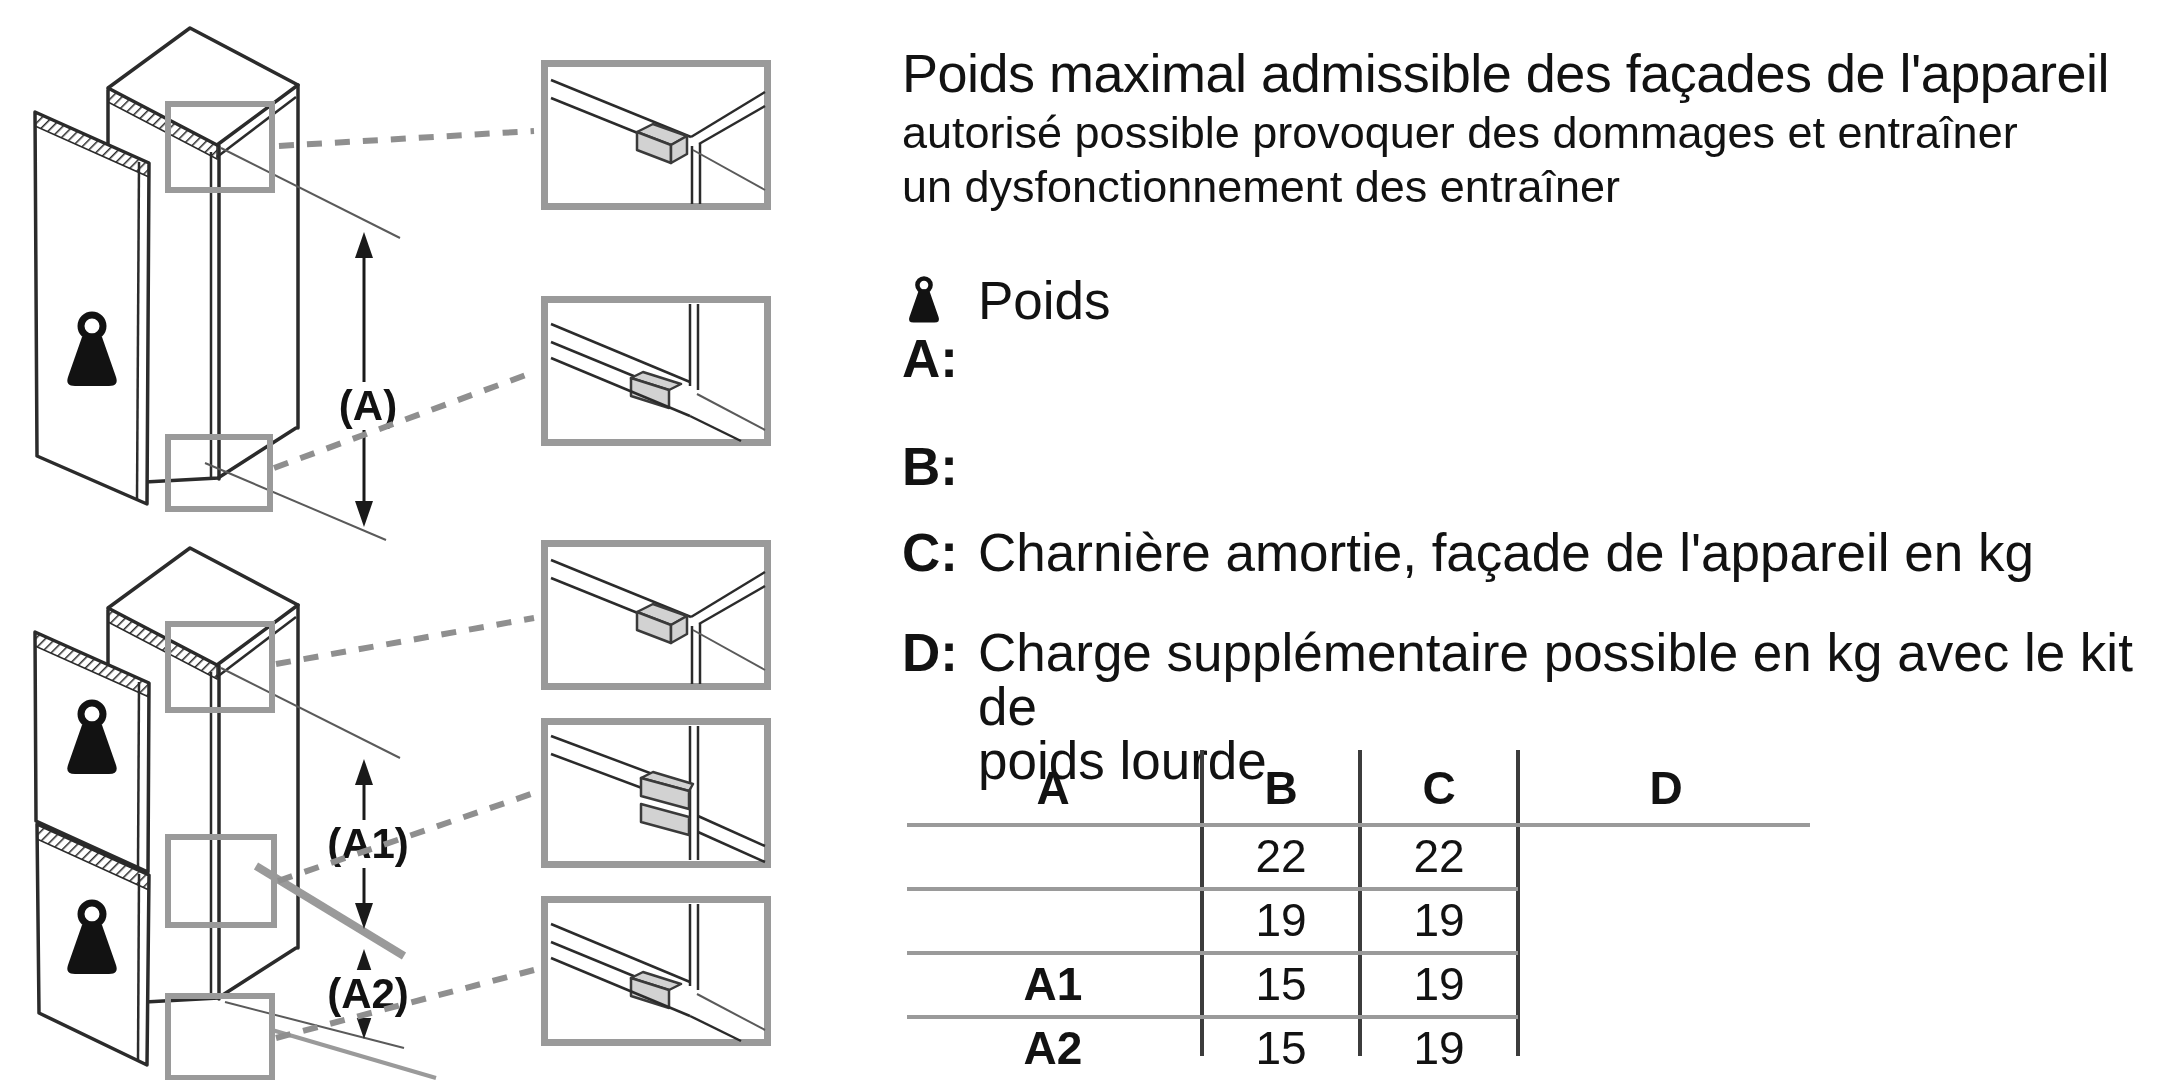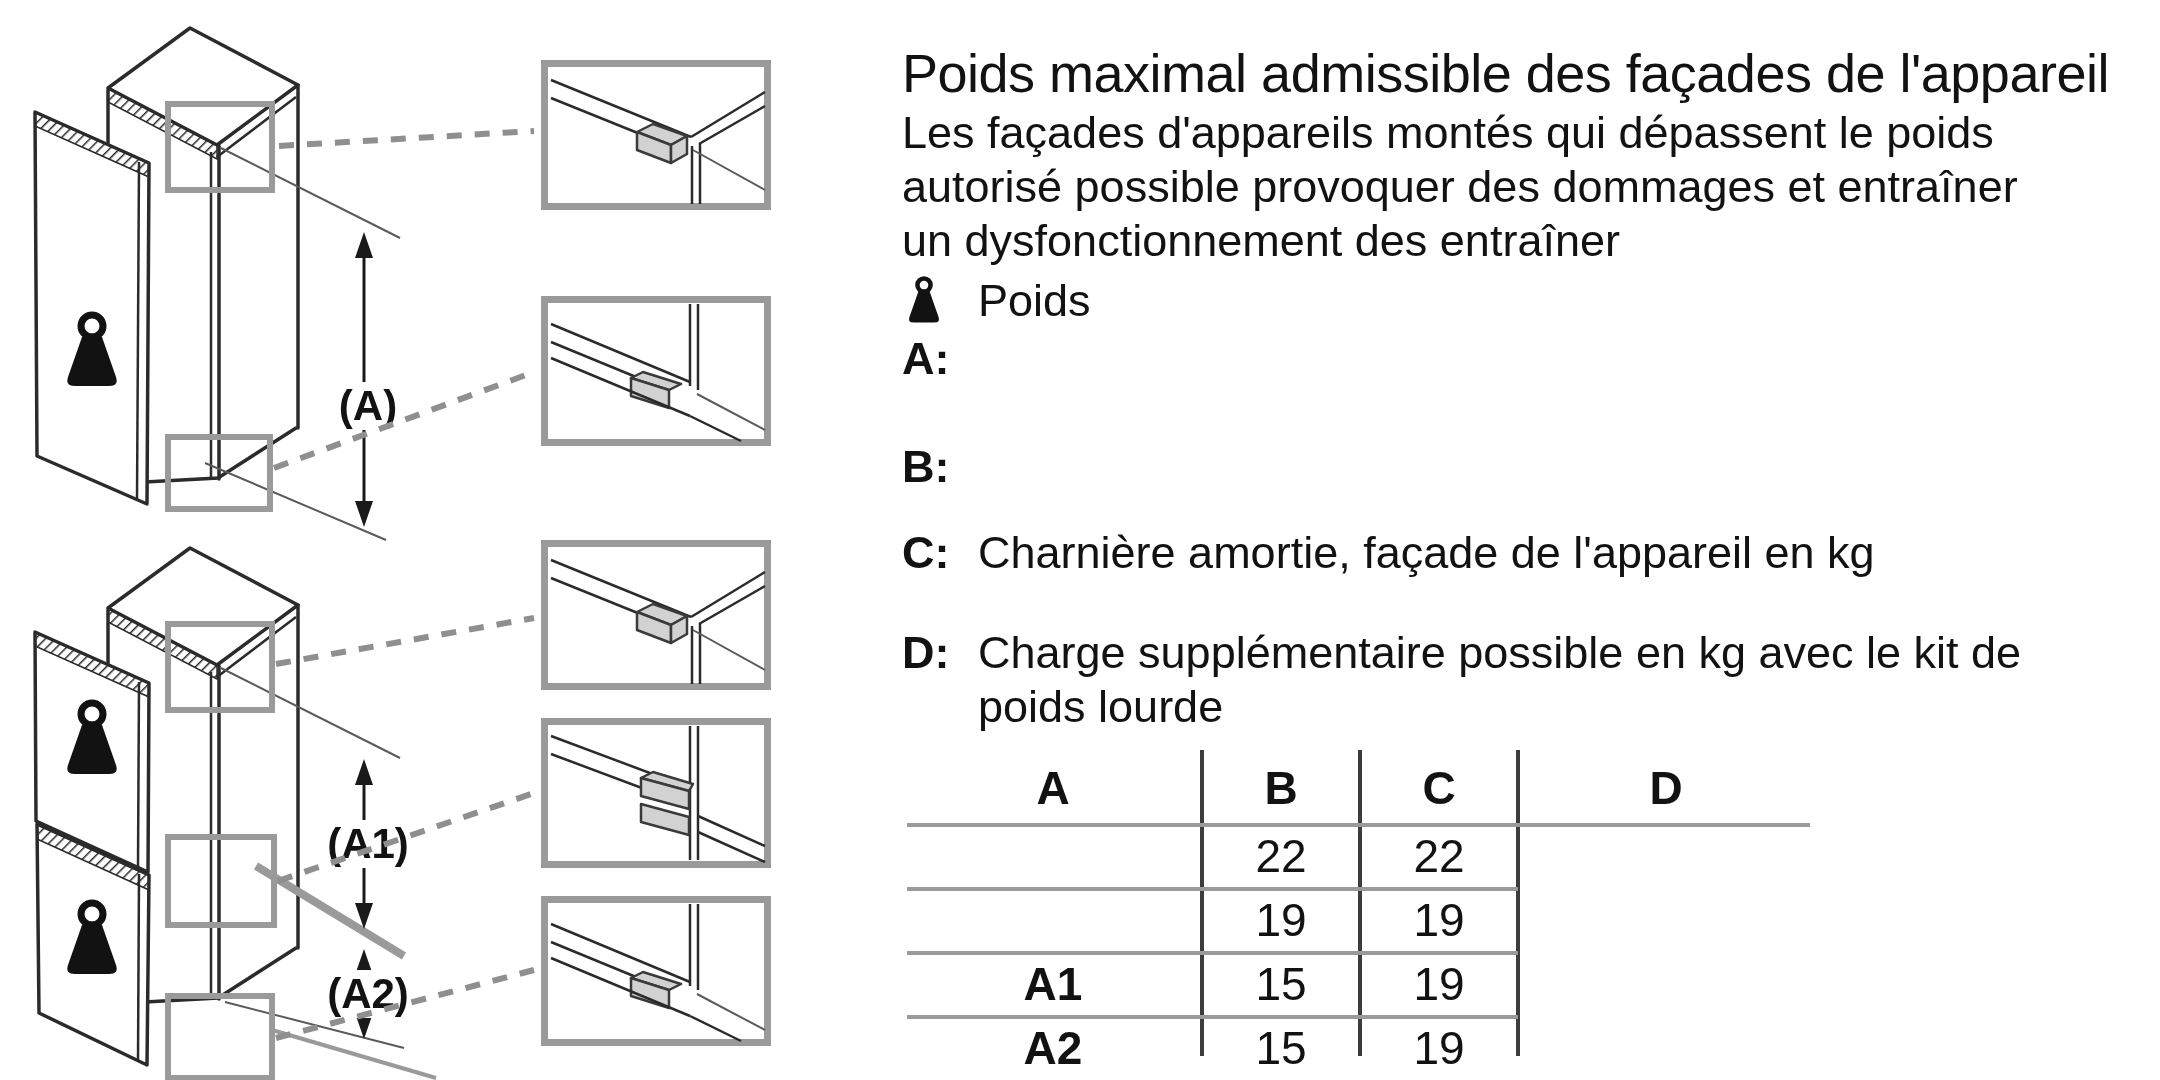--- a/index.html
+++ b/index.html
@@ -11,21 +11,21 @@
   
   .abs{position:absolute;}
   .title{
     left:902px;top:6px;width:1256px;
     font-size:54px;font-weight:normal;white-space:nowrap;letter-spacing:-0.5px;
   }
   .intro{
     left:902px;top:106px;width:1256px;
     font-size:45px;line-height:54px;
   }
-  .lrow{left:902px;display:flex;font-size:45px;line-height:54px;width:1256px;}
+  .lrow{left:902px;display:flex;font-size:53px;line-height:54px;width:1256px;}
   .lkey{width:76px;flex:none;font-weight:bold;}
   .licon{width:76px;flex:none;display:flex;align-items:center;}
   .poids-top{top:274px;}
   .row-a{top:332px;}
   .row-b{top:440px;}
   .row-c{top:526px;}
   .row-d{top:626px;}
   
   .wtable{left:905px;top:748px;width:920px;height:332px;font-size:46px;}
   .vline{position:absolute;top:2px;height:306px;width:4px;background:#3c3c3c;}
@@ -198,21 +198,20 @@
   <use href="#hingeTop" x="541" y="60"></use>
   <use href="#hingeBottom" x="541" y="296"></use>
   <use href="#hingeTop" x="541" y="540"></use>
   <use href="#hingeMid" x="541" y="718"></use>
   <use href="#hingeBottom" x="541" y="896"></use>
 </svg>
 
 <h1 class="abs title">Poids maximal admissible des façades de l'appareil</h1>
 
 <div class="abs intro">
-  <div>Les façades d'appareils montés qui dépassent le poids</div>
   <div>autorisé possible provoquer des dommages et entraîner</div>
   <div>un dysfonctionnement des entraîner</div>
 </div>
 
 <div class="abs lrow poids-top">
   <span class="licon">
     <svg width="44" height="54" viewBox="-30 -38 60 78">
       <circle cx="0" cy="-22" r="9.5" fill="#ffffff" stroke="#121212" stroke-width="6.5"></circle>
       <path d="M -8,-13 L -21,24 Q -24,32 -15,32 L 15,32 Q 24,32 21,24 L 8,-13 Q 0,-19 -8,-13 Z" fill="#121212"></path>
     </svg>

